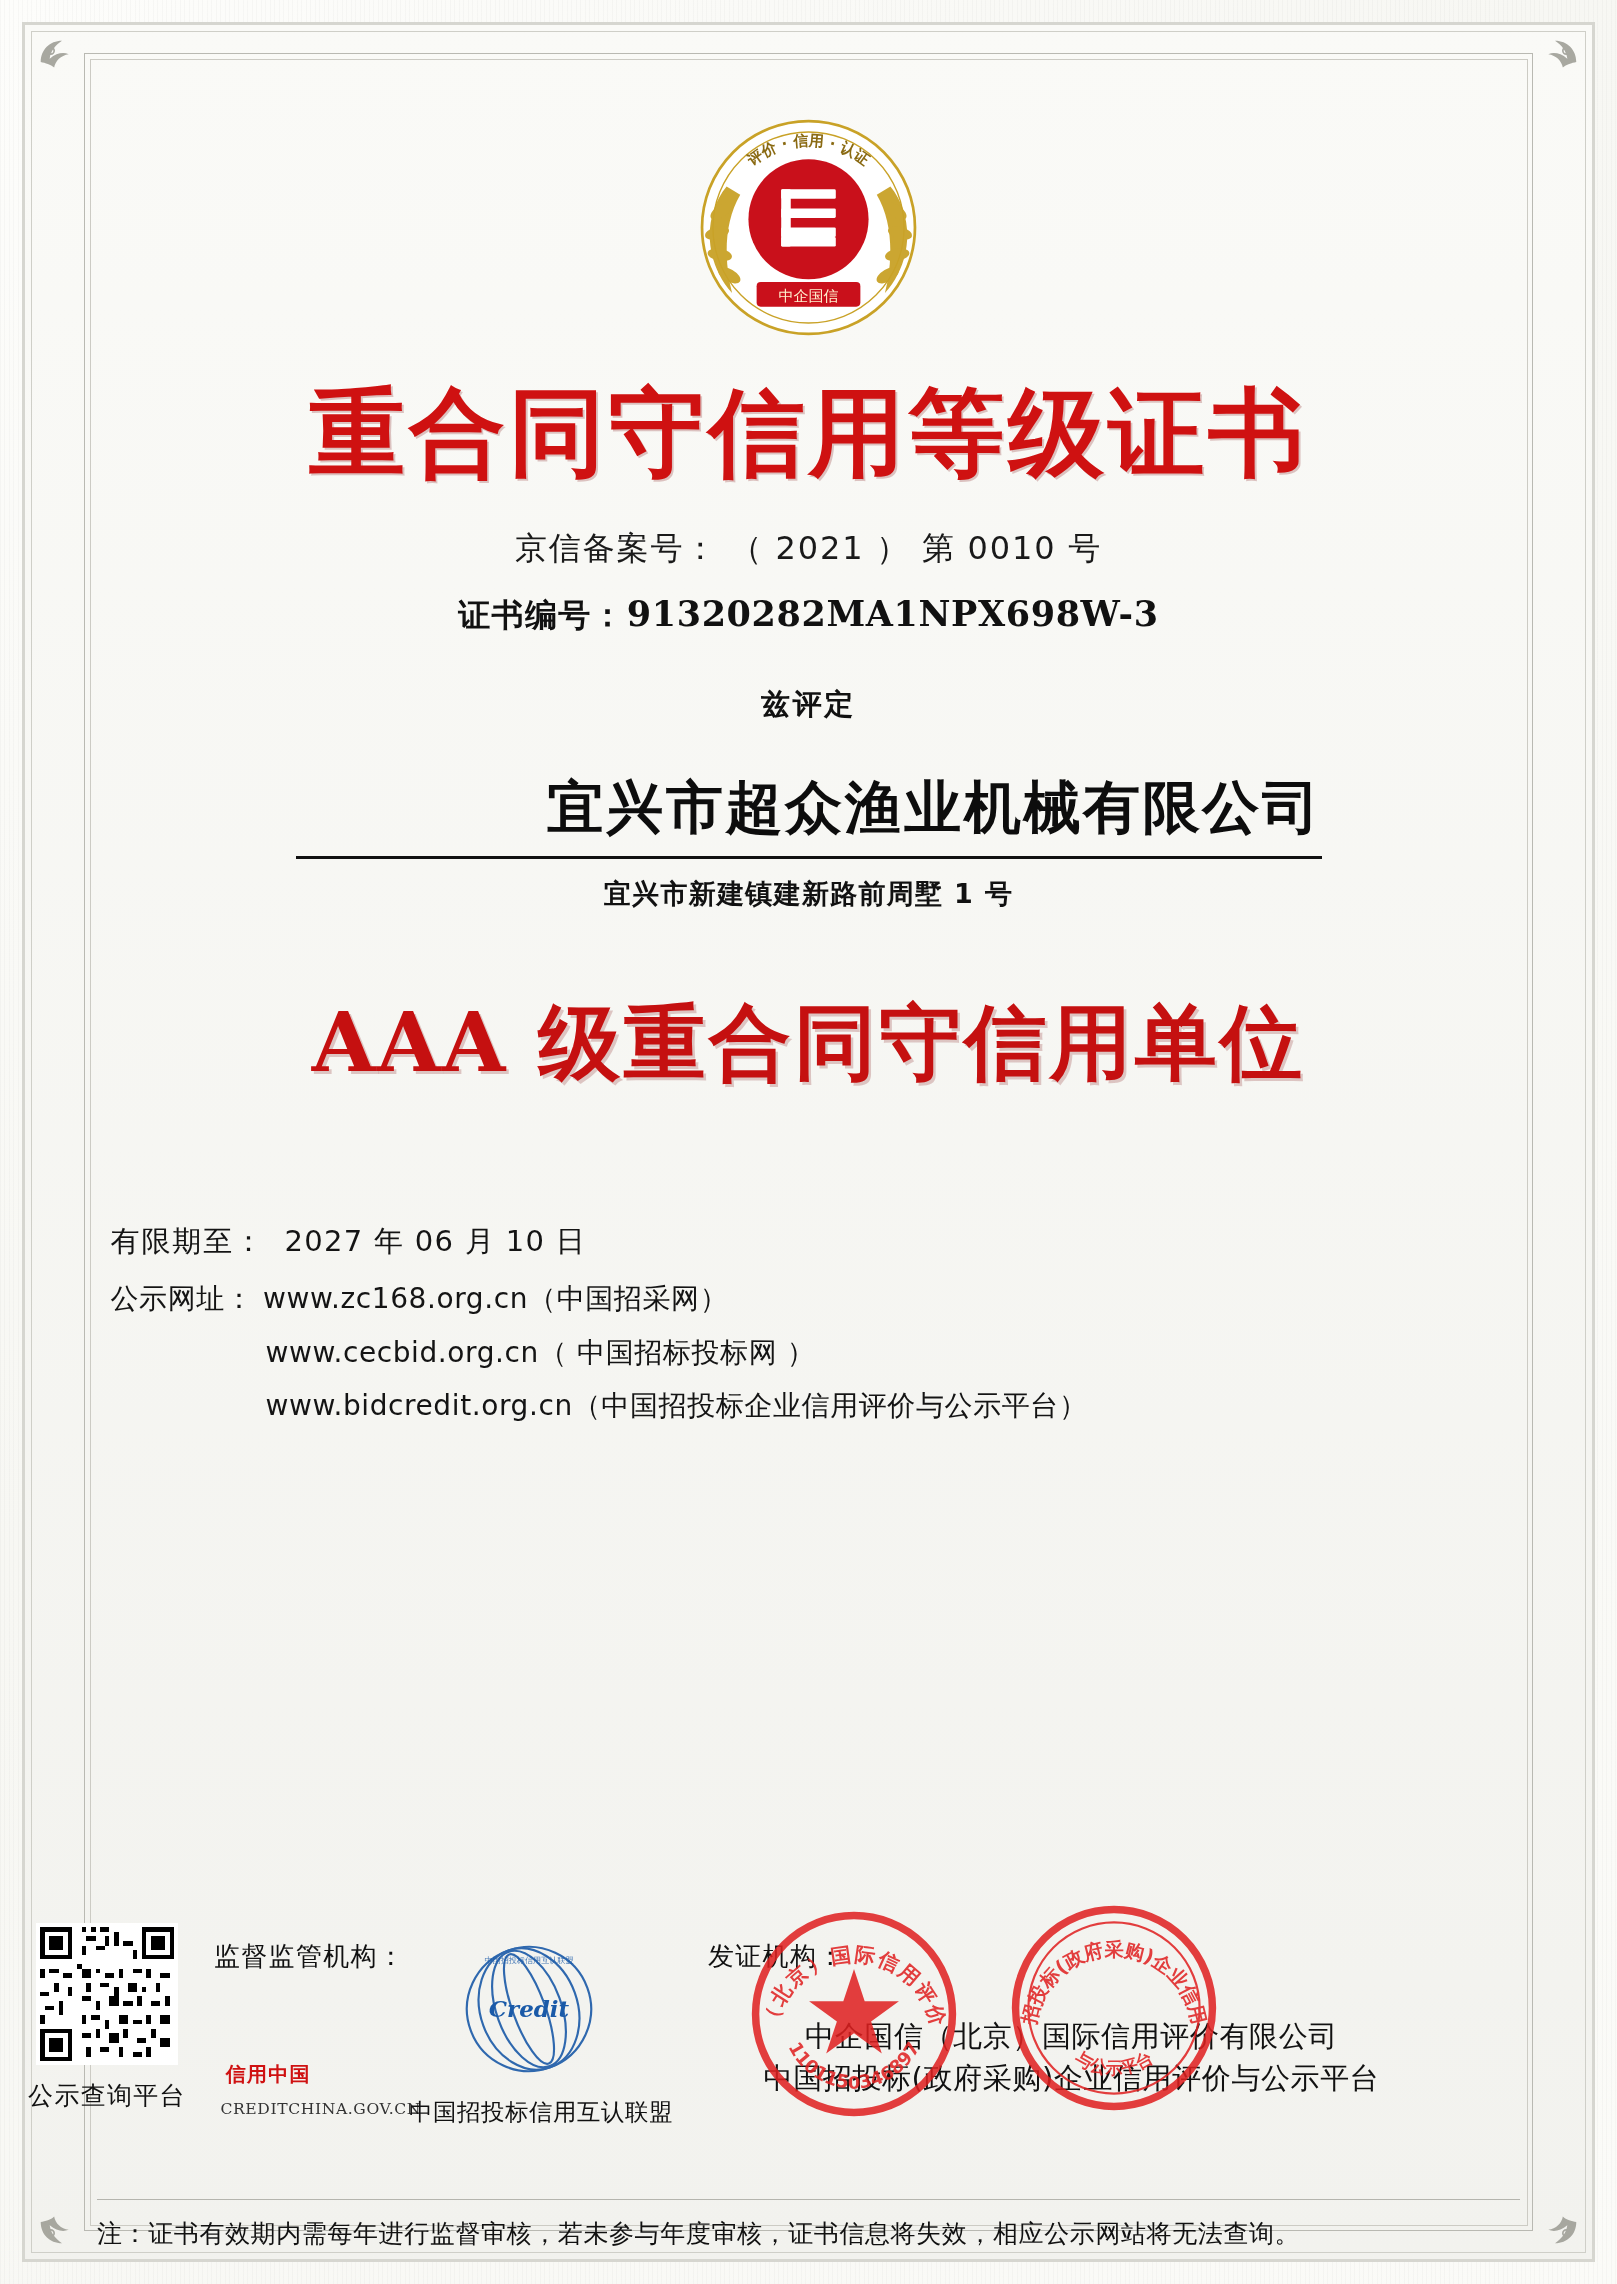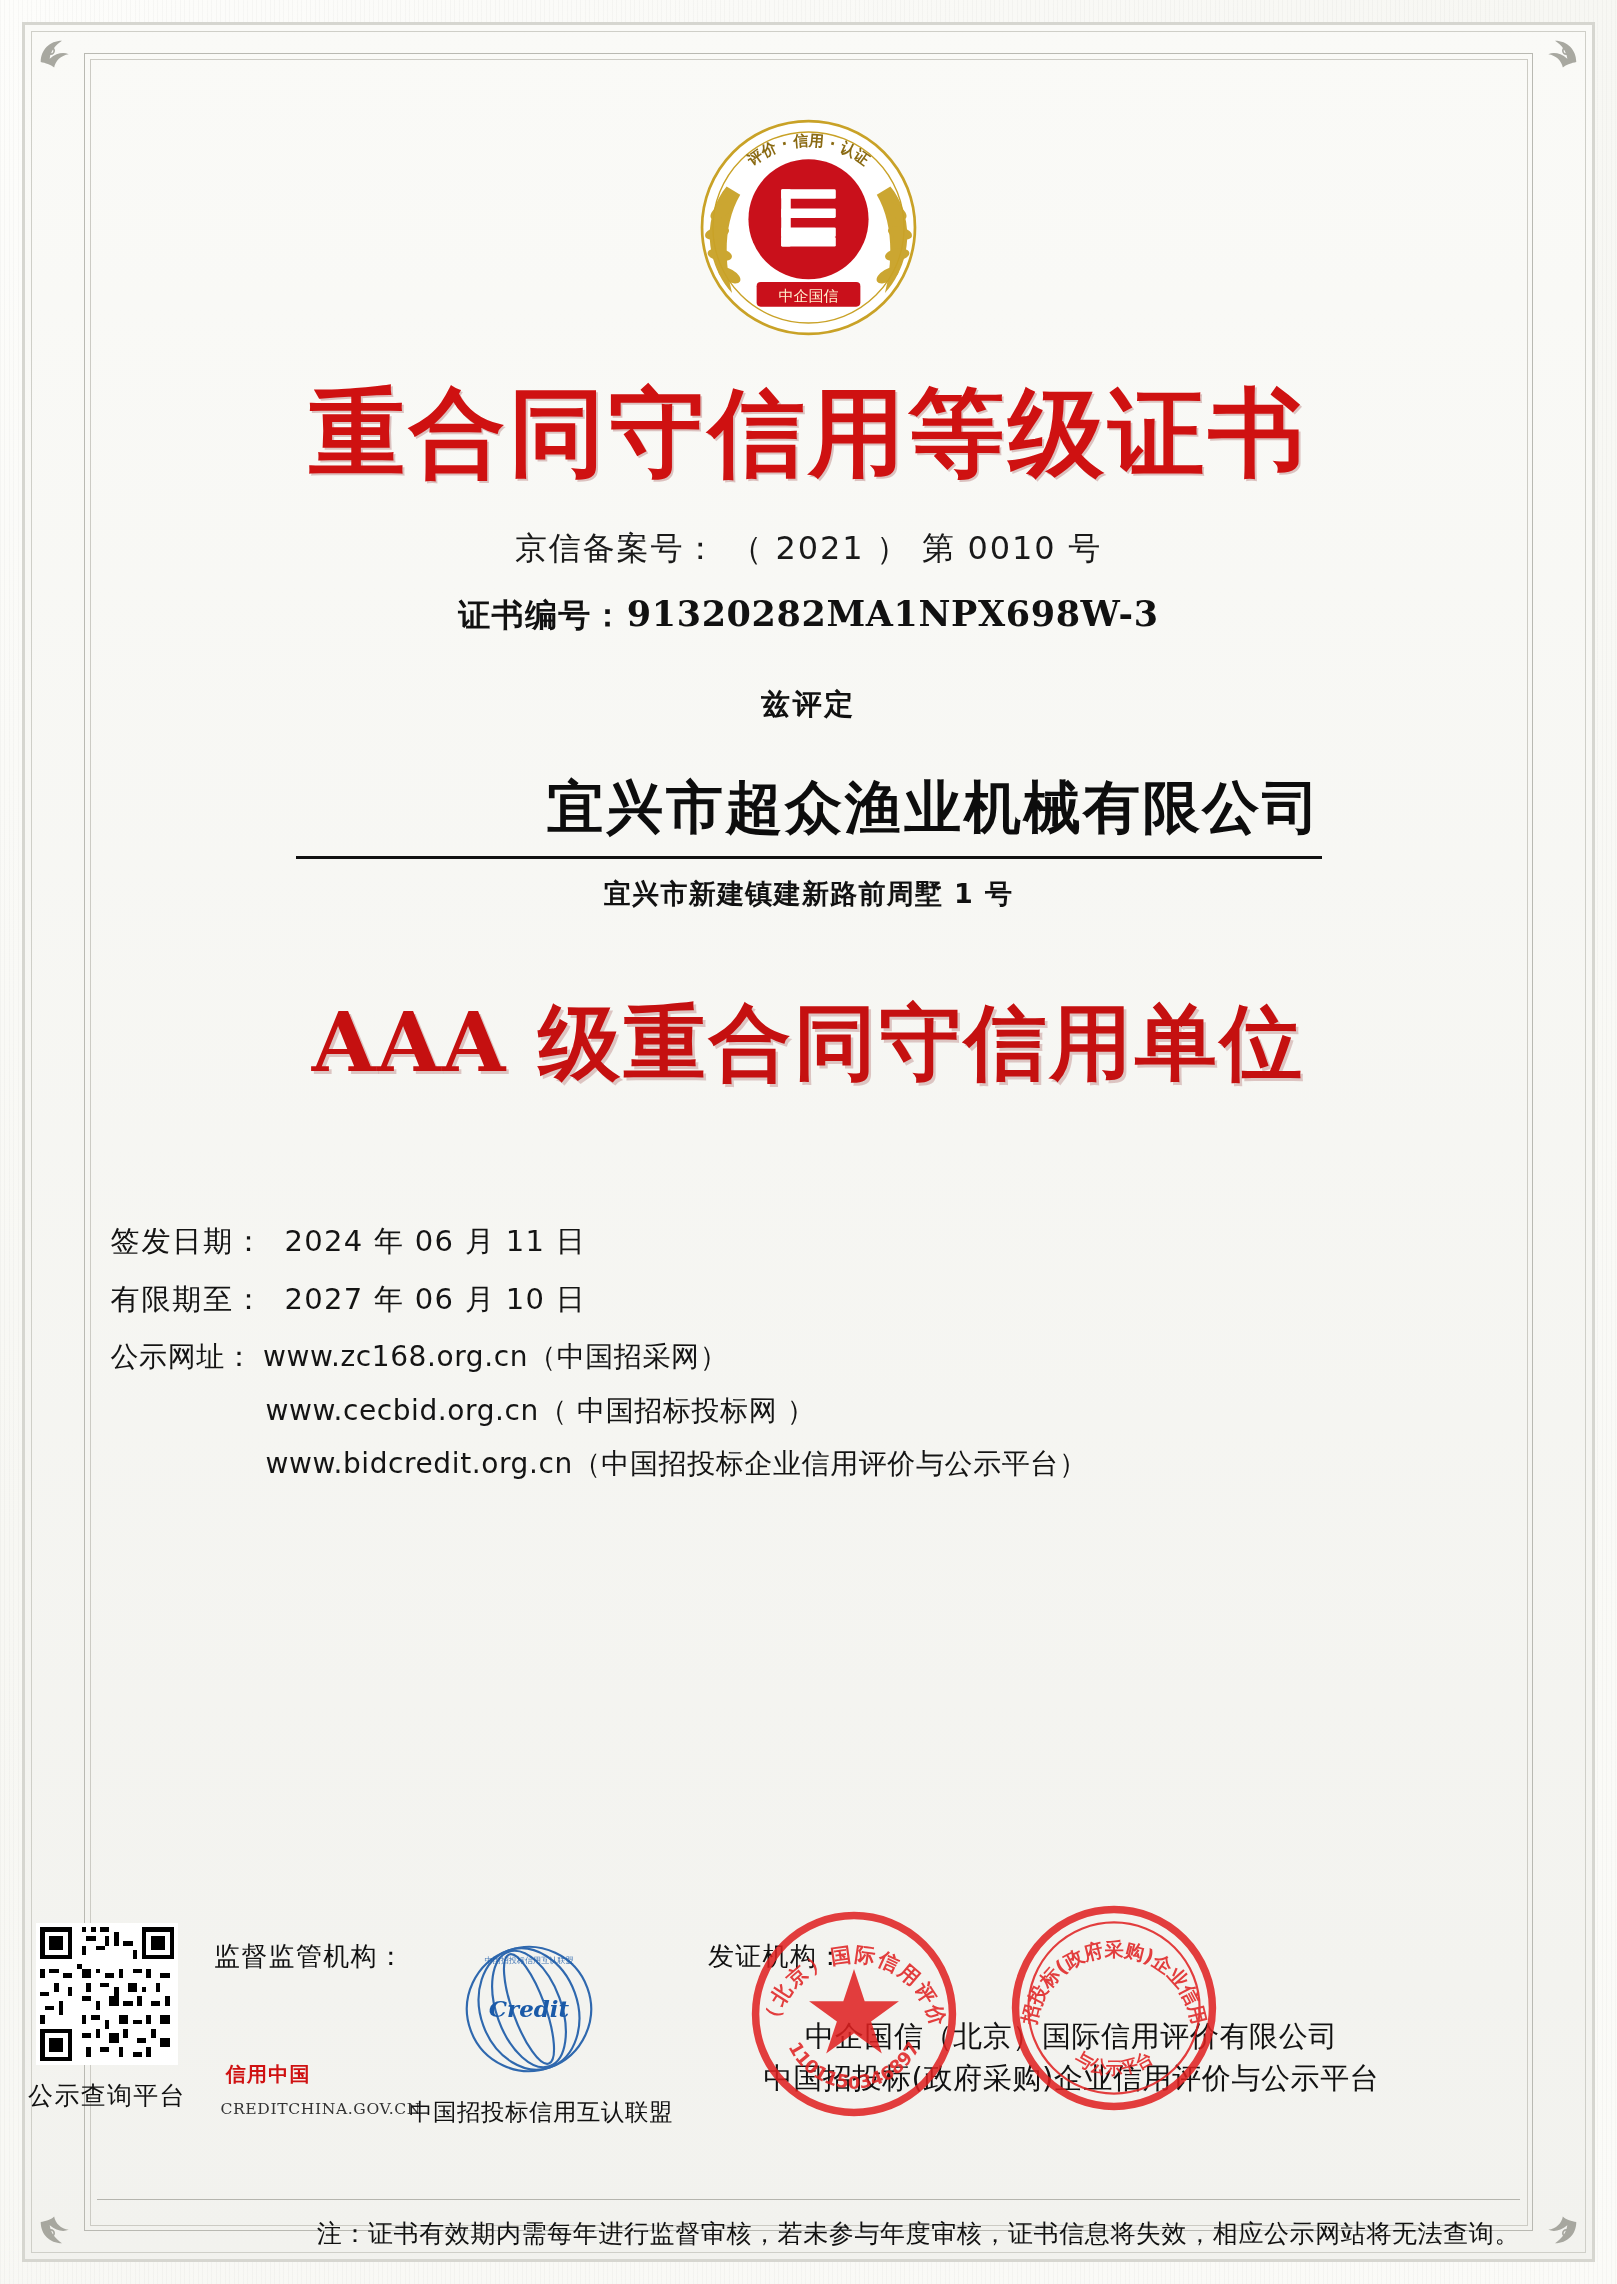--- a/index.html
+++ b/index.html
@@ -310,21 +310,21 @@
   .seal-left { left: 39px; top: -11.7px; }
   .seal-right { left: 299px; top: -18px; }
 
   
   .note {
     position: absolute;
     left: 97px; right: 97px;
     bottom: 34px;
     border-top: 1.3px solid #b5b5ae;
     padding-top: 17px;
-    text-align: right;
+    text-align: left;
     font-family: Liberation Sans, sans-serif;
     font-size: 25px;
     color: #111;
     letter-spacing: 0.6px;
     white-space: nowrap;
     margin-top: 8px;
   }
 </style>
 </head>
 <body>
@@ -421,24 +421,20 @@
       <div class="company-name">宜兴市超众渔业机械有限公司</div>
     </div>
     <div class="company-address">宜兴市新建镇建新路前周墅 1 号</div>
 
     <div class="grade-title">
       <span class="aaa">AAA</span>
       <span>级重合同守信用单位</span>
     </div>
 
     <div class="details">
-      <div class="detail-row">
-        <span class="lbl">签发日期：</span>
-        <span class="val">2024 年 06 月 11 日</span>
-      </div>
       <div class="detail-row">
         <span class="lbl">有限期至：</span>
         <span class="val">2027 年 06 月 10 日</span>
       </div>
       <div class="url-row">
         <span class="lbl">公示网址：</span>
         <span class="val">www.zc168.org.cn（中国招采网）</span>
       </div>
       <div class="url-row url-indent">
         <span>www.cecbid.org.cn（ 中国招标投标网 ）</span>

